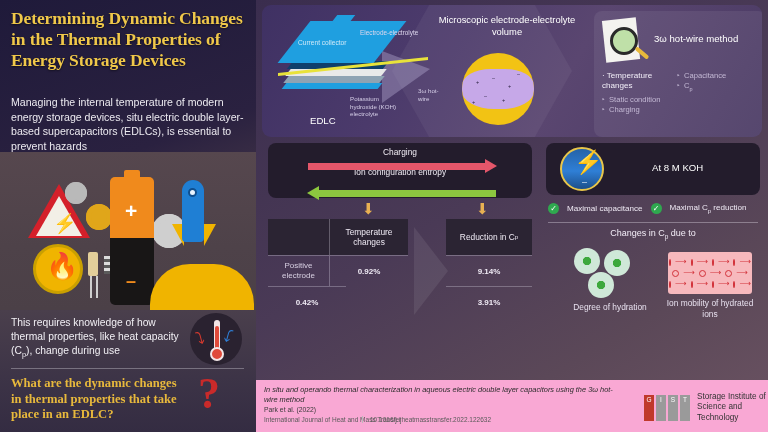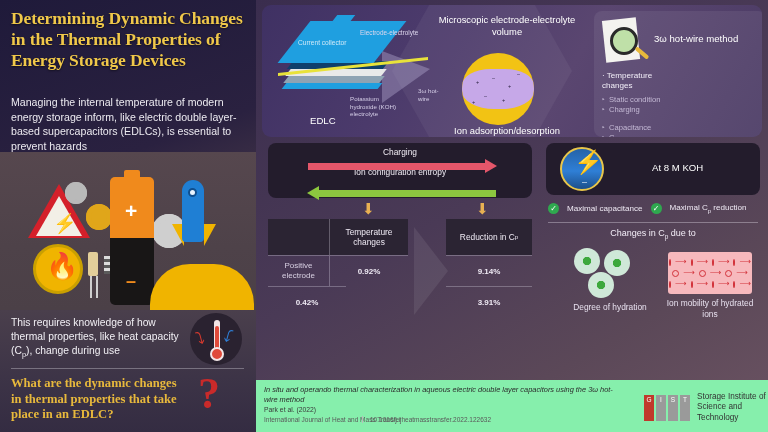--- a/index.html
+++ b/index.html
@@ -157,21 +157,21 @@
 
   
   .w3-card {
     position:absolute; left:332px; top:6px; width:172px; height:126px;
     border-radius:8px; background:rgba(255,255,255,.07);
   }
   .mag-doc { position:absolute; left:10px; top:8px; width:34px; height:42px; background:#f4f3ef; transform:rotate(-6deg);}
   .mag-ring{ position:absolute; left:16px; top:16px; width:28px; height:28px; border-radius:50%; border:3px solid #2a2a2a; background:#bfe0a8;}
   .mag-hand{ position:absolute; left:40px; top:40px; width:16px; height:4px; background:#e8b93c; transform:rotate(40deg); border-radius:2px;}
   .w3-title { position:absolute; left:60px; top:22px; color:#fff; font-size:9.6px;}
-  .w3-cols { position:absolute; left:8px; top:60px; width:158px; display:flex; gap:8px;flex-direction:column;}
+  .w3-cols { position:absolute; left:8px; top:60px; width:158px; display:flex; gap:0;}
   .w3-col { width:75px; }
   .w3-head { color:#f2eef8; font-size:8.1px; line-height:10.3px; margin-bottom:3px;}
   .w3-item { color:#c3b8d4; font-size:7.6px; line-height:10px; padding-left:7px; position:relative;}
   .w3-item::before { content:"‣"; position:absolute; left:0; top:0;}
 
   
   .charge-card {
     position:absolute; left:268px; top:143px; width:264px; height:55px;
     background:#231c2c; border-radius:8px;
   }
@@ -232,41 +232,41 @@
 
   
   .results {
     position:absolute; left:266px; top:326px; width:496px; height:48px;
     background:#241f4a; border:1px solid rgba(200,180,120,.3); border-radius:5px;
     display:flex; align-items:center; padding:0 10px;
   }
   .results-text { color:#edb441; font-family:"Liberation Serif",serif; font-weight:bold; font-size:13.2px; line-height:17.5px;}
 
   
-  .footer { position:absolute; left:256px; top:380px; width:512px; height:52px; background:#86efac;}
+  .footer { position:absolute; left:256px; top:380px; width:512px; height:52px; background:#f9a8d4;}
   .foot-title { position:absolute; left:8px; top:5px; width:360px; color:#2b2b2b; font-size:7.4px; line-height:9.6px; font-style:italic;}
   .foot-auth { position:absolute; left:8px; top:26px; color:#3a3a3a; font-size:6.8px;}
   .foot-jour { position:absolute; left:8px; top:36px; color:#5a5a5a; font-size:6.5px;}
   .foot-doi  { position:absolute; left:106px; top:36px; color:#5a5a5a; font-size:6.5px; padding-left:7px; border-left:1px solid #bbb;}
   .logo-wrap { position:absolute; left:388px; top:12px; display:flex; align-items:center; gap:7px;}
   .logo-marks { display:flex; gap:2px;}
   .logo-sq { width:10px; height:26px; background:#c0392b; color:#fff; font-size:6.5px; display:flex; justify-content:center;}
   .logo-sq.alt { background:#9a9a9a;}
   .logo-sq span { line-height:10px; }
   .logo-txt { color:#333; font-size:8.2px; line-height:10.4px;}
   .sup { font-size:.72em; vertical-align:sub; }
 </style>
 </head>
 <body>
 
 <div id="infographic">
 
   <div class="left-col">
     <div class="left-title">Determining Dynamic Changes in the Thermal Properties of Energy Storage Devices</div>
-    <div class="left-sub">Managing the internal temperature of modern energy storage inform, like electric double layer-based supercapacitors (EDLCs), is essential to prevent hazards</div>
+    <div class="left-sub">Managing the internal temperature of modern energy storage devices, situ electric double layer-based supercapacitors (EDLCs), is essential to prevent hazards</div>
 
     <div class="illus">
       <div class="warn-tri"></div>
       <div class="warn-tri-in"></div>
       <div class="warn-bolt">⚡</div>
       <div class="fire-circle"></div>
       <div class="fire-glyph">🔥</div>
       <div class="gear g1"></div>
       <div class="gear g2"></div>
       <div class="gear g3"></div>
@@ -326,21 +326,20 @@
     <div class="micro-circle">
       <div class="micro-in"></div>
       <div class="ion" style="left:14px;top:26px;">+</div>
       <div class="ion" style="left:30px;top:22px;">–</div>
       <div class="ion" style="left:46px;top:30px;">+</div>
       <div class="ion" style="left:22px;top:40px;">–</div>
       <div class="ion" style="left:40px;top:44px;">+</div>
       <div class="ion" style="left:55px;top:18px;">–</div>
       <div class="ion" style="left:10px;top:46px;">+</div>
     </div>
-    <div class="micro-lbl">Ion adsorption/desorption</div>
 
     <div class="w3-card">
       <div class="mag-doc"></div>
       <div class="mag-ring"></div>
       <div class="mag-hand"></div>
       <div class="w3-title">3ω hot-wire method</div>
       <div class="w3-cols">
         <div class="w3-col">
           <div class="w3-head">· <span>Temperature changes</span></div>
           <div class="w3-item">Static condition</div>

